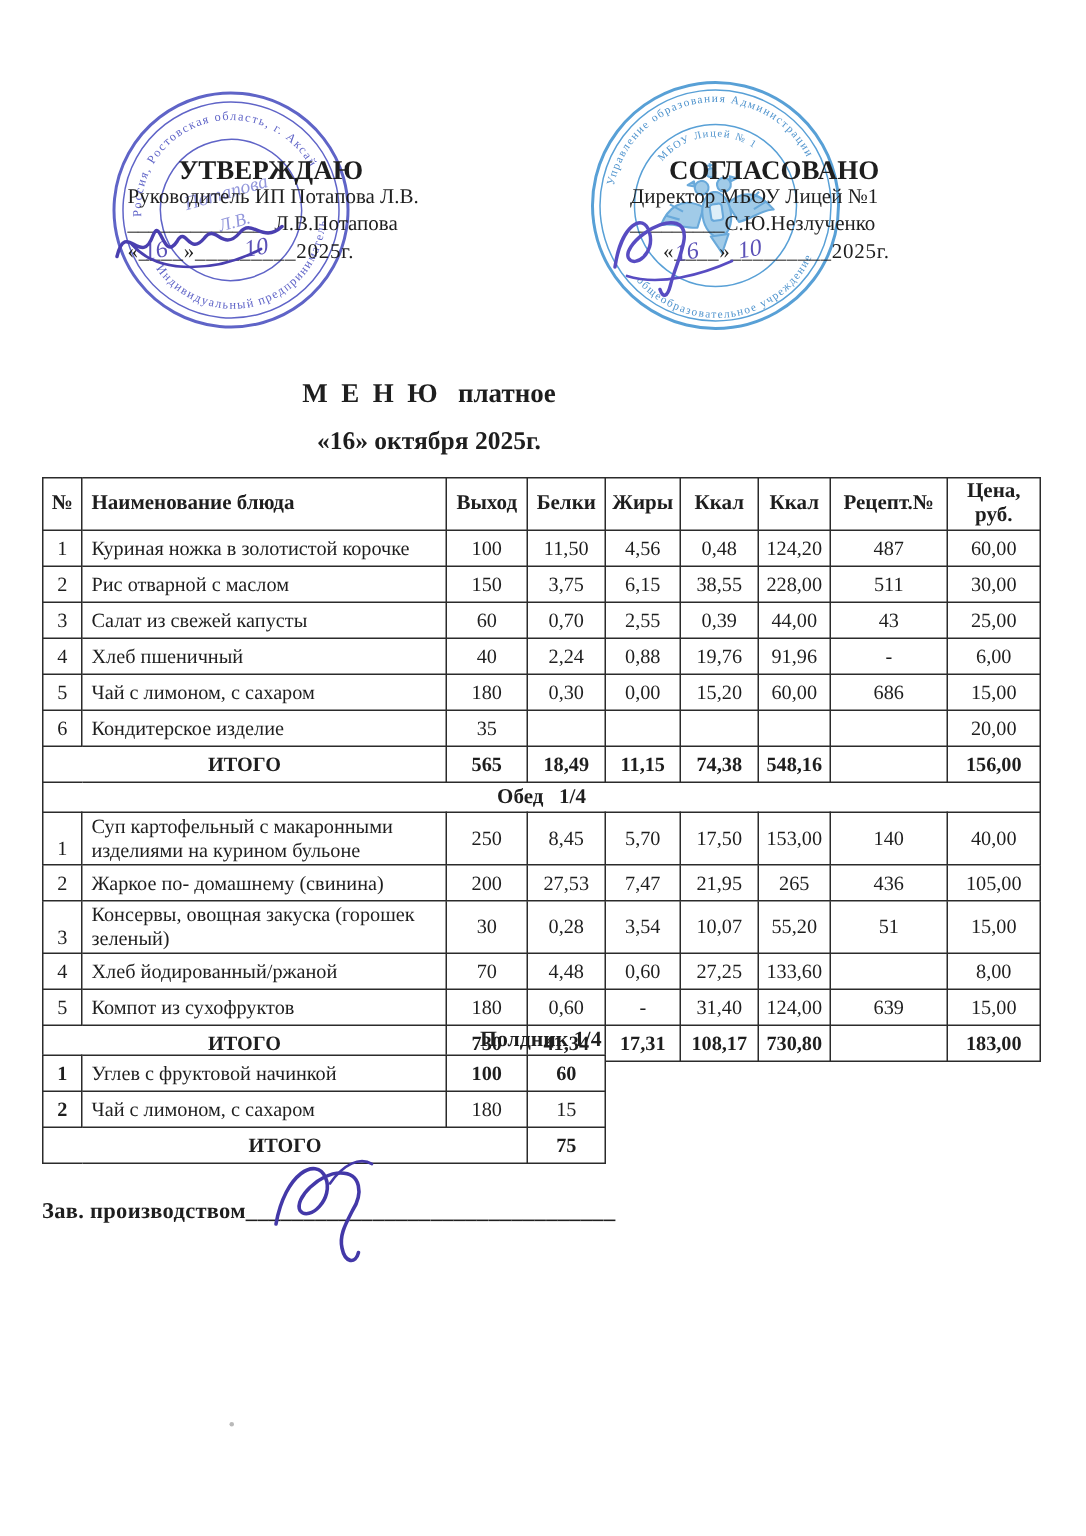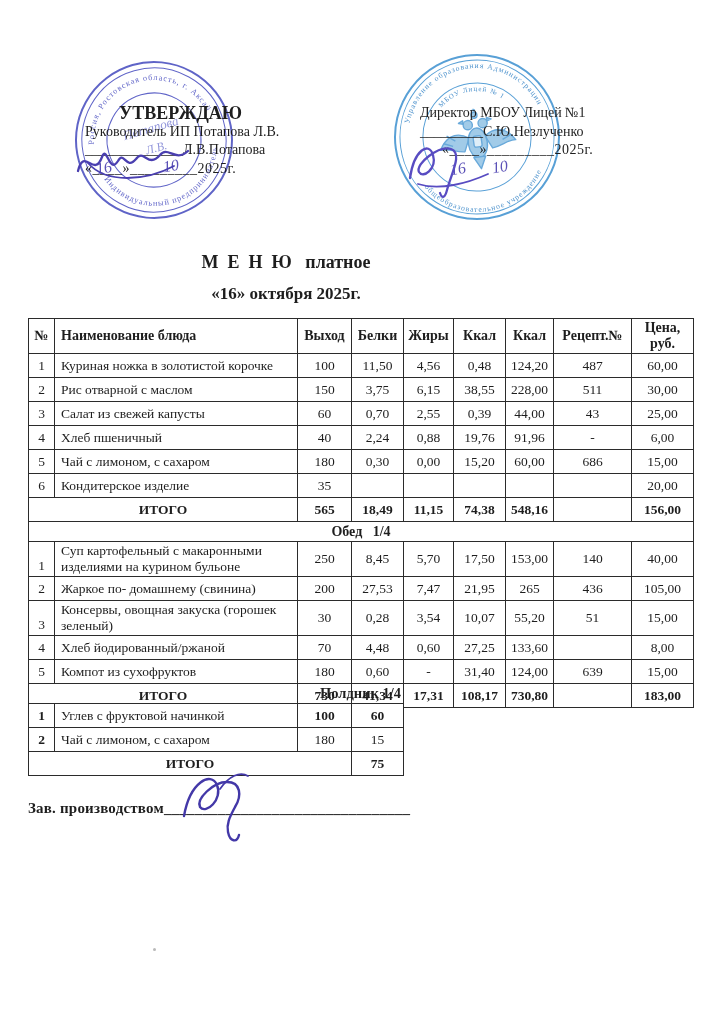--- a/index.html
+++ b/index.html
@@ -101,20 +101,21 @@
 </svg>
 
 <div id="approval-left" class="approval">
   <div class="ttl">УТВЕРЖДАЮ</div>
   <div>Руководитель ИП Потапова Л.В.</div>
   <div>______________Л.В.Потапова</div>
   <div class="dateline">«____»_________2025г.</div>
 </div>
 
 <div id="approval-right" class="approval">
+  <div class="ttl">СОГЛАСОВАНО</div>
   <div>Директор МБОУ Лицей №1</div>
   <div>_________С.Ю.Незлученко</div>
   <div class="dateline">«____»_________2025г.</div>
 </div>
 
 <span class="hand" style="left:96px;top:159px;">16</span>
 <span class="hand" style="left:163px;top:157px;">10</span>
 <span class="hand" style="left:450px;top:160px;">16</span>
 <span class="hand" style="left:492px;top:158px;">10</span>
 

